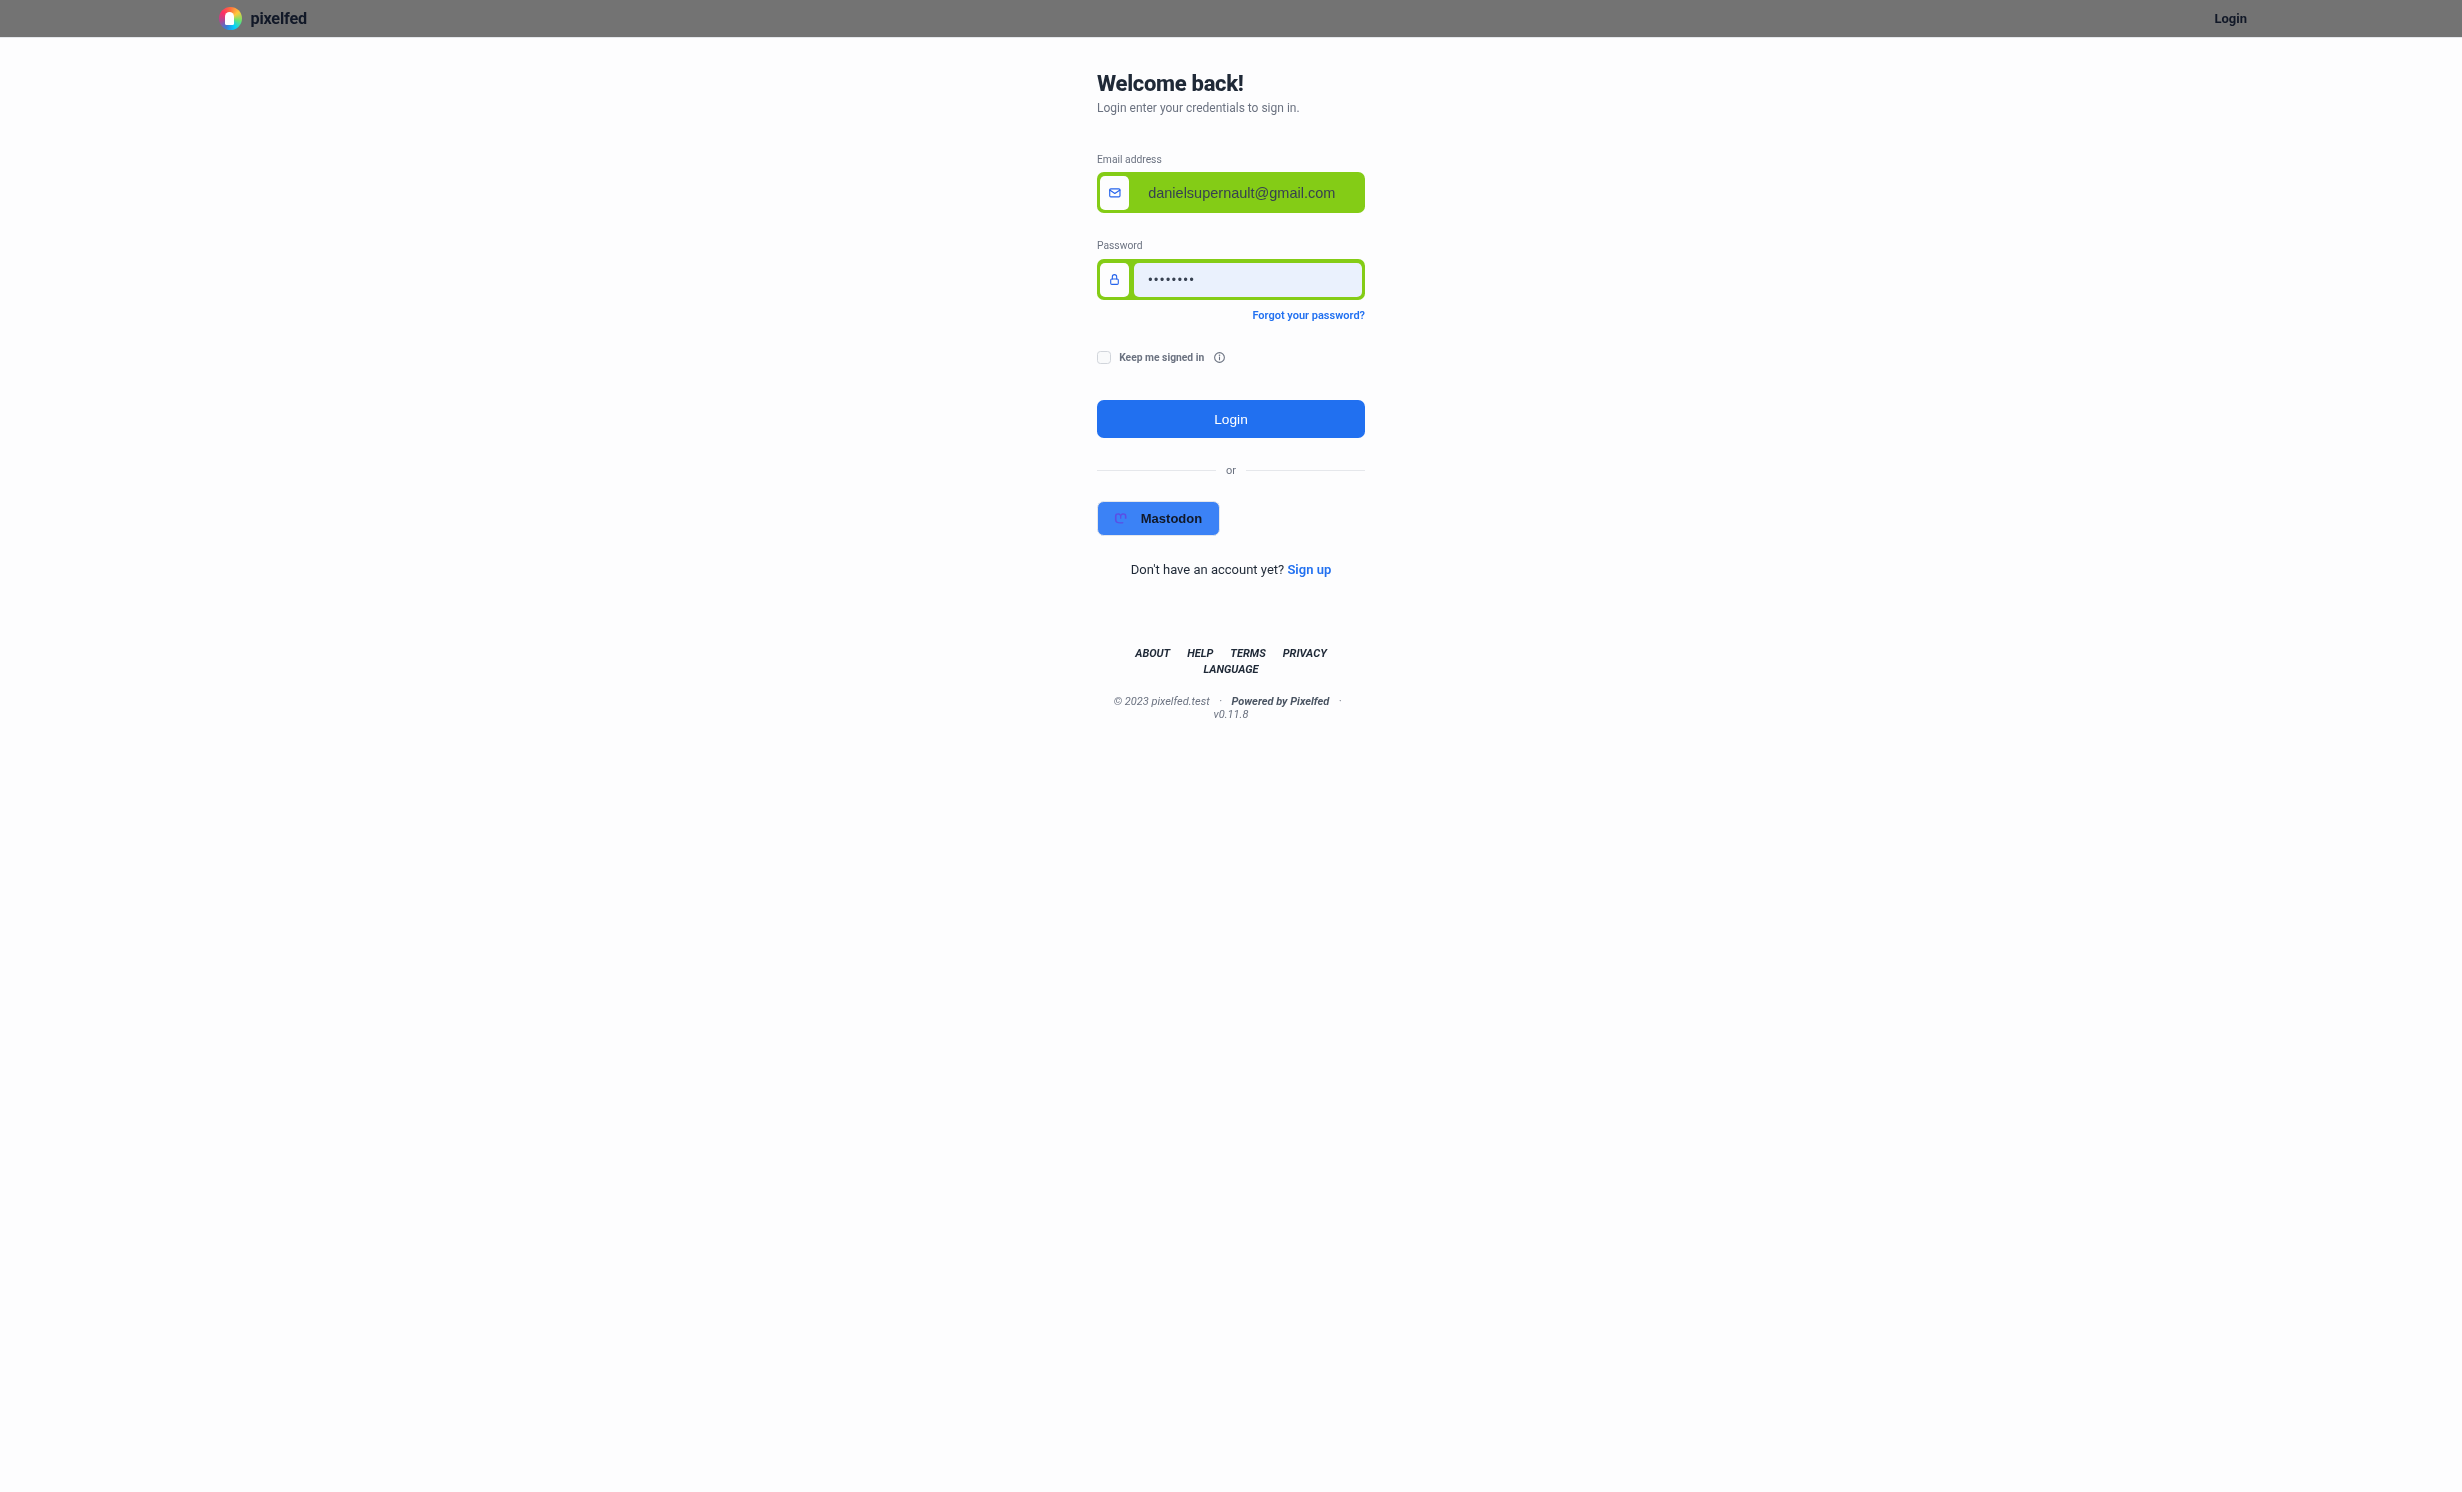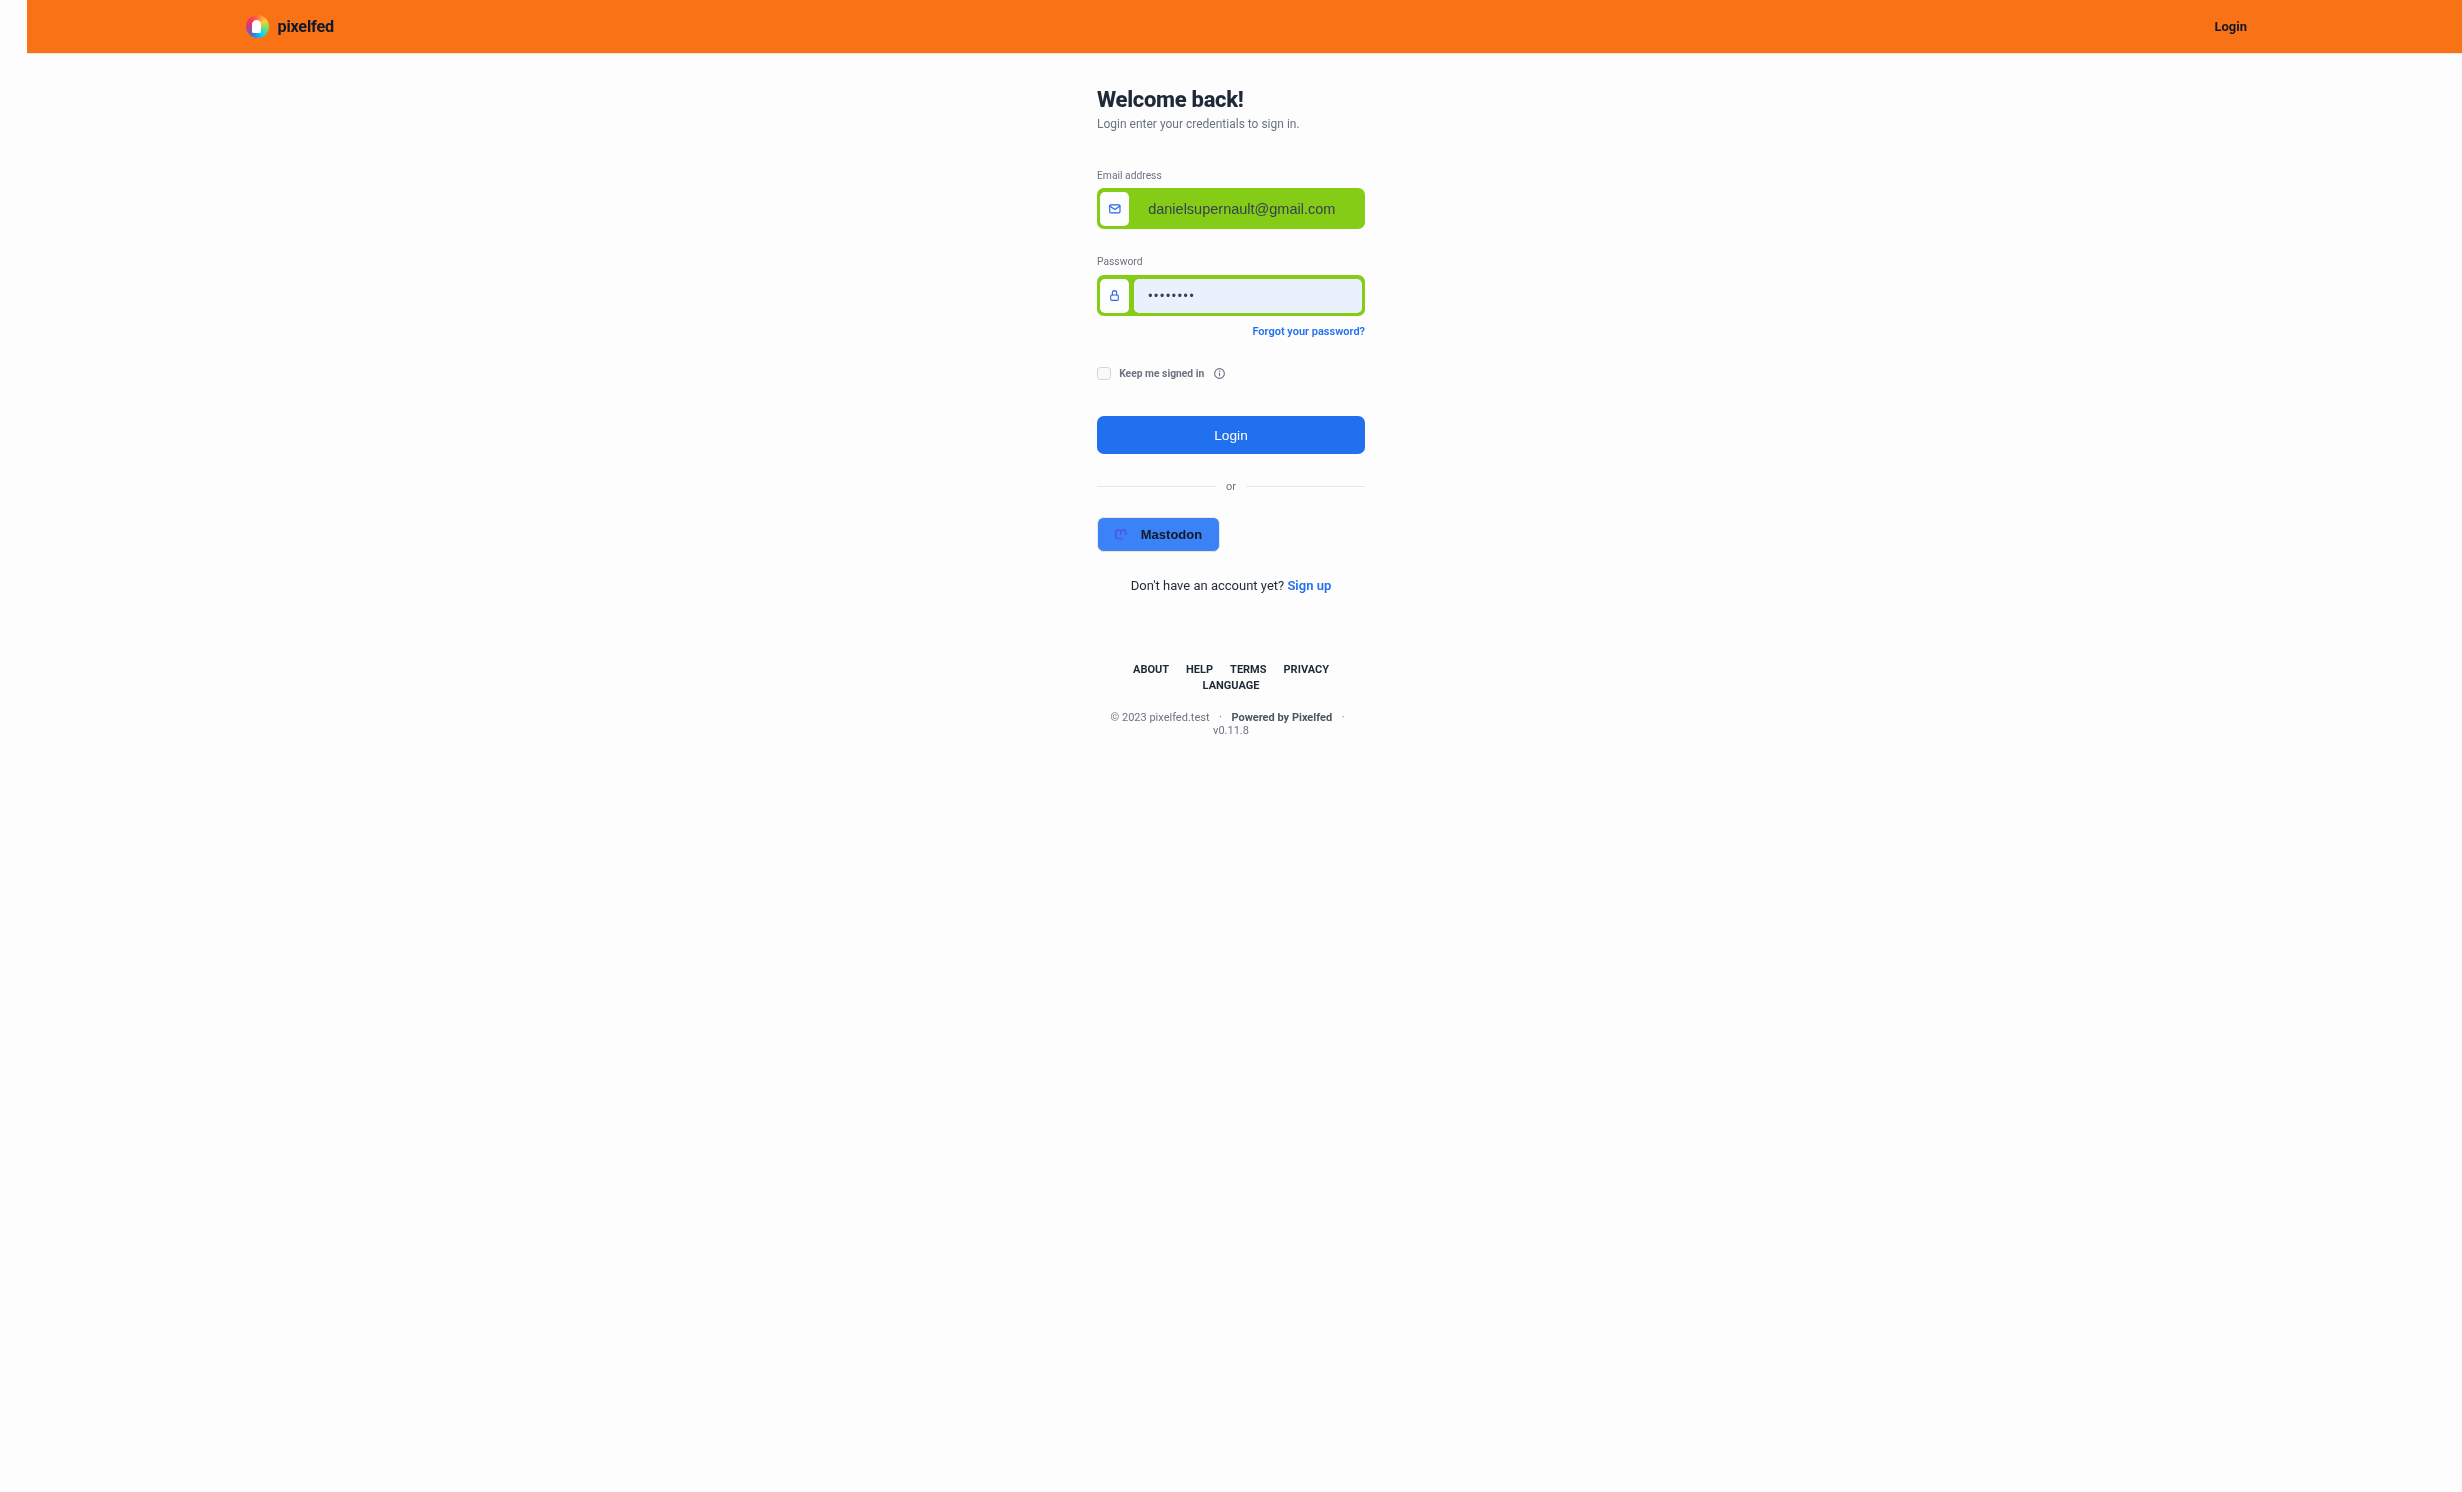--- a/index.html
+++ b/index.html
@@ -2,28 +2,27 @@
 <html style="font-size:13.7px"><head>
   <meta charset="utf-8">
   <style>
     * { box-sizing: border-box; margin: 0; padding: 0; }
     body {
       font-family: -apple-system, BlinkMacSystemFont, "Segoe UI", Roboto, Helvetica, Arial, sans-serif;
       background: #fdfdfe;
       color: #111827;
     }
     .topbar {
-      height: 54px;
+      height: 38px;
       border-bottom: 0.9px solid #e5e7eb;
-      background: #f97316;
+      background: #737373;
       display: flex;
       align-items: center;
       justify-content: space-between;
       padding: 0 215px 0 219px;
-      margin-left: 27px;
     }
     .brand { display: flex; align-items: center; gap: 8.5px; }
     .brand-logo {
       width: 23px; height: 23px; border-radius: 50%;
       background: conic-gradient(from 0deg, #ff6f3c, #ffc93c, #6ee26e, #00d2ff, #3a7bd5, #b24592, #ff2e63, #ff6f3c);
       position: relative;
     }
     .brand-logo::after {
       content: "";
       position: absolute; left: 6px; top: 5.1px;
@@ -101,21 +100,21 @@
       border: 0.9px solid #e5e7eb; background: #3b82f6;
       border-radius: 6.8px; padding: 8.5px 17px 8.5px 15.4px;
       cursor: pointer;
     }
     .mastodon-icon { color: #5b4ee5; display: flex; }
     .mastodon-label { font-size: 13px; font-weight: 700; color: #111827; }
 
     .signup-line { margin-top: 26px; text-align: center; font-size: 13px; color: #1f2937; }
     .signup-link { color: #2170f0; font-weight: 600; cursor: pointer; }
 
-    .footer { margin-top: 67px; text-align: center; }
+    .footer { margin-top: 67px; text-align: center; font-style: italic; }
     .footer-links a {
       display: inline-block; font-size: 11px; font-weight: 700;
       color: #1f2937; text-decoration: none; margin: 0 6.8px; cursor: pointer;
     }
     .footer-meta { margin-top: 19px; font-size: 11px; color: #6b7280; }
     .footer-meta .sep { margin: 0 6.8px; }
     .footer-powered { font-weight: 700; color: #4b5563; }
   </style>
 </head>
 <body>

